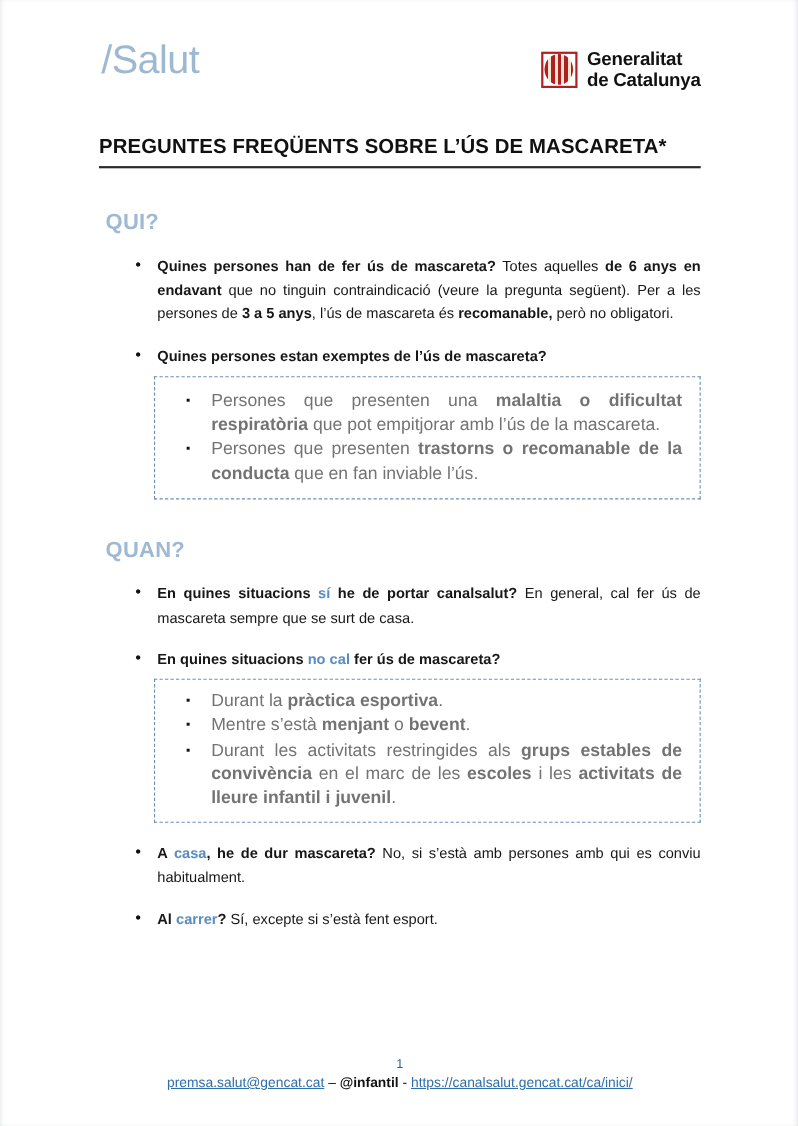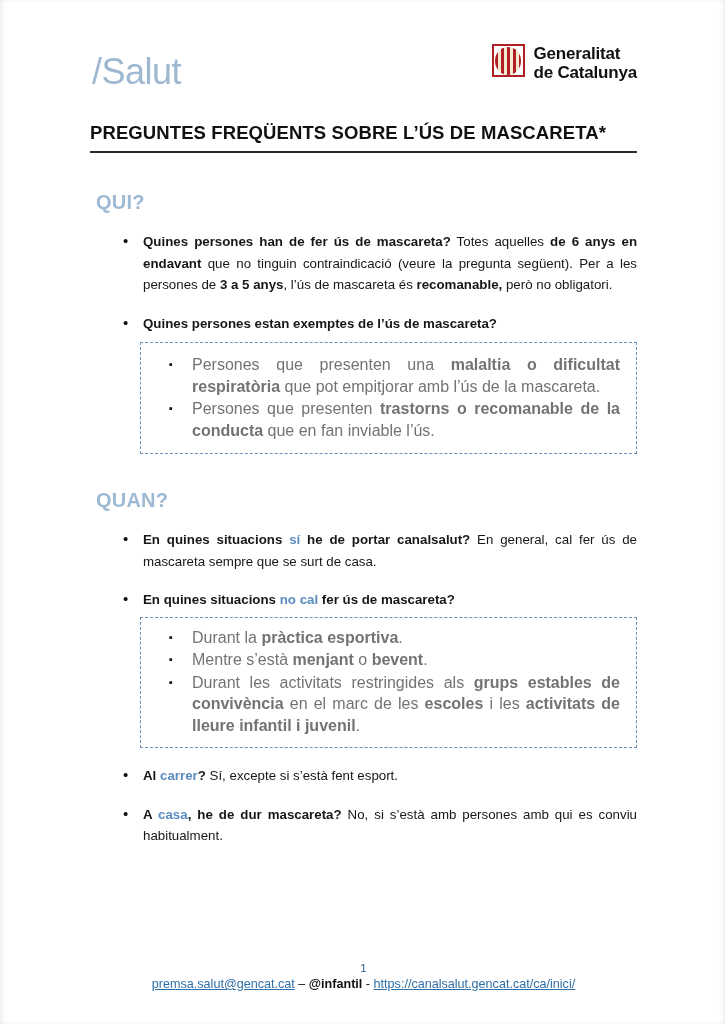--- a/index.html
+++ b/index.html
@@ -31,33 +31,34 @@
   }
 
   
   .header {
     position: relative;
     height: 92px;
   }
   .salut-logo {
     position: absolute;
     left: 2px;
-    top: 54px;
+    top: 36px;
     font-family: "Liberation Sans", sans-serif;
     font-size: 36px;
     font-weight: 400;
     letter-spacing: -0.5px;
     color: #9fb8d2;
     line-height: 1;
   }
   .gencat {
     position: absolute;
     right: 0;
     top: 44px;
     display: flex;
+    align-items: center;
     gap: 9px;
   }
   .shield {
     width: 33px;
     height: 33px;
     position: relative;
     border: 2.5px solid #b01f24;
     box-sizing: border-box;
     background: #ffffff;
   }
@@ -241,22 +242,22 @@
         <ul class="q-list">
           <li class="q-item"><span class="b-run" style="font-weight: bold;">En quines situacions </span><span class="hl">sí</span><span class="b-run" style="font-weight: bold;"> he de portar canalsalut?</span><span> En general, cal fer ús de mascareta sempre que se surt de casa.</span></li>
           <li class="q-item"><span class="b-run" style="font-weight: bold;">En quines situacions </span><span class="hl">no cal</span><span class="b-run" style="font-weight: bold;"> fer ús de mascareta?</span></li>
           <div class="dashed-box second">
             <ul class="sub-list">
               <li class="sub-item"><span>Durant la </span><span class="b-run" style="font-weight: bold;">pràctica esportiva</span><span>.</span></li>
               <li class="sub-item"><span>Mentre s’està </span><span class="b-run" style="font-weight: bold;">menjant</span><span> o </span><span class="b-run" style="font-weight: bold;">bevent</span><span>.</span></li>
               <li class="sub-item"><span>Durant les activitats restringides als </span><span class="b-run" style="font-weight: bold;">grups estables de convivència</span><span> en el marc de les </span><span class="b-run" style="font-weight: bold;">escoles</span><span> i les </span><span class="b-run" style="font-weight: bold;">activitats de lleure infantil i juvenil</span><span>.</span></li>
             </ul>
           </div>
+          <li class="q-item"><span class="b-run" style="font-weight: bold;">A </span><span class="hl">casa</span><span class="b-run" style="font-weight: bold;">, he de dur mascareta?</span><span> No, si s’està amb persones amb qui es conviu habitualment.</span></li>
           <li class="q-item"><span class="b-run" style="font-weight: bold;">Al </span><span class="hl">carrer</span><span class="b-run" style="font-weight: bold;">?</span><span> Sí, excepte si s’està fent esport.</span></li>
-          <li class="q-item"><span class="b-run" style="font-weight: bold;">A </span><span class="hl">casa</span><span class="b-run" style="font-weight: bold;">, he de dur mascareta?</span><span> No, si s’està amb persones amb qui es conviu habitualment.</span></li>
         </ul>
       </div>
 
   </div>
 
   <div class="footer">
     <div class="page-number">1</div>
     <div class="footer-line"><a class="footer-link" href="#">premsa.salut@gencat.cat</a><span class="dash-sep"> – </span><span class="footer-handle">@infantil</span><span class="dash-sep">  -  </span><a class="footer-link" href="#">https://canalsalut.gencat.cat/ca/inici/</a></div>
   </div>
 </div>

